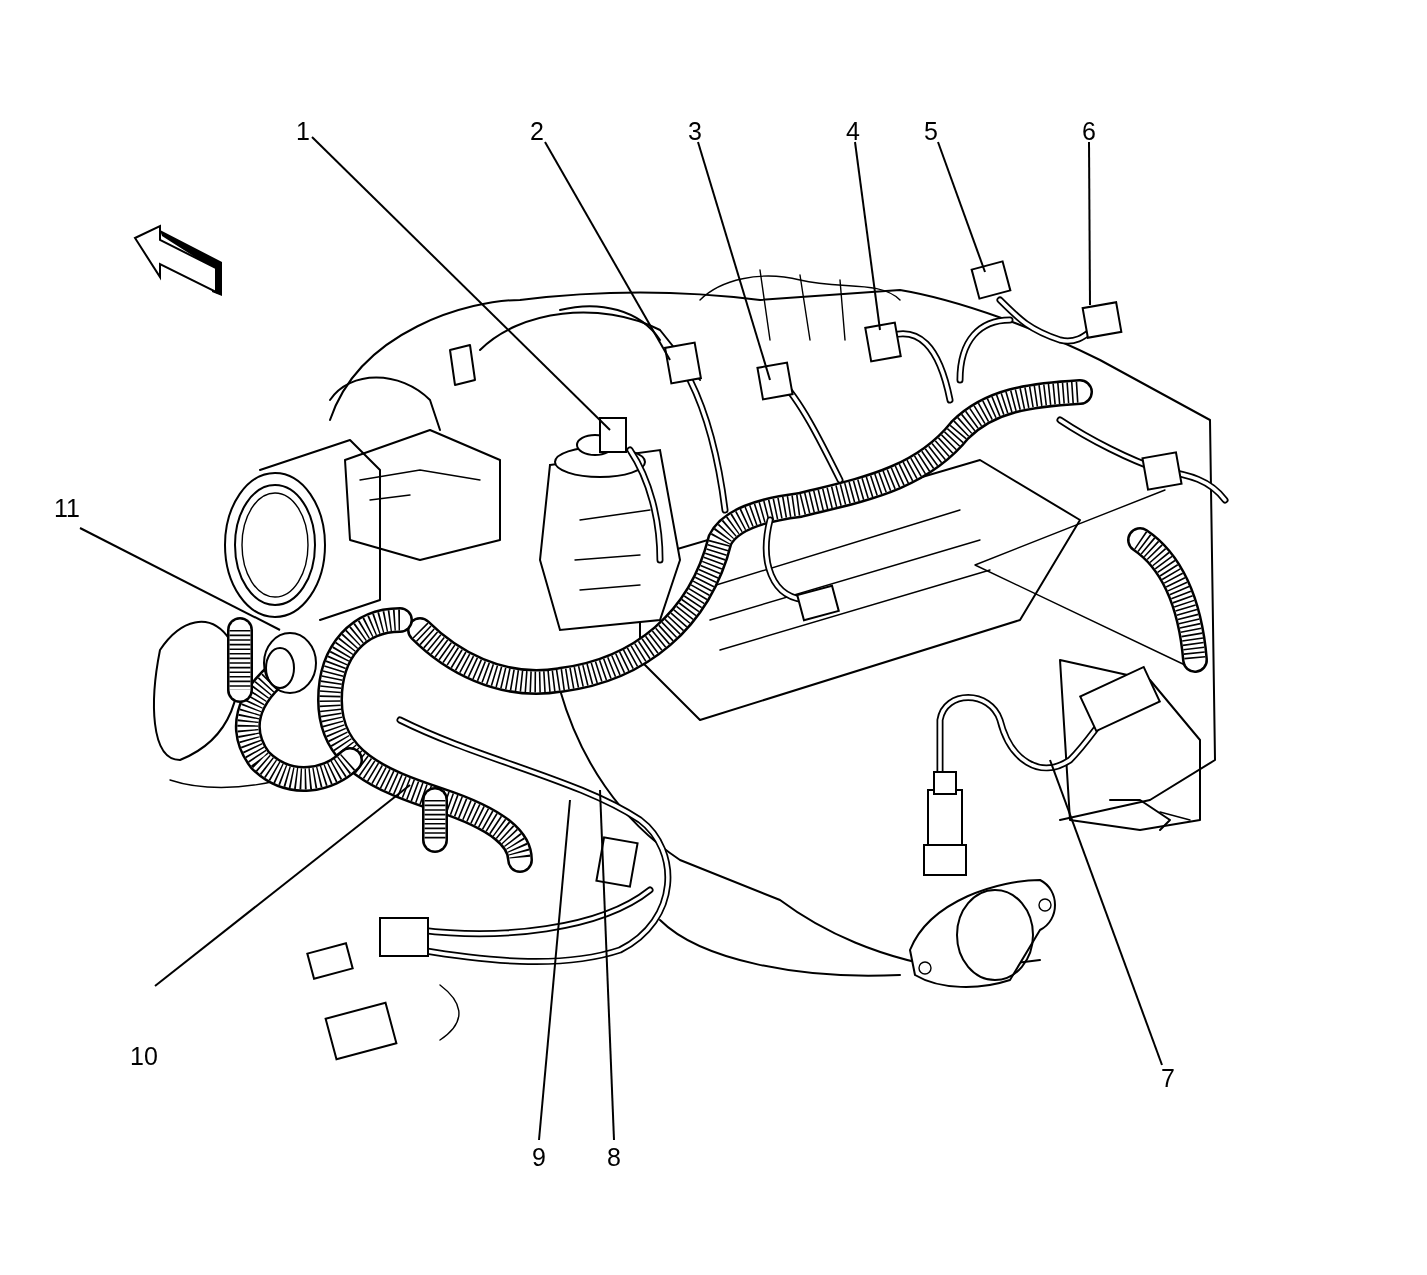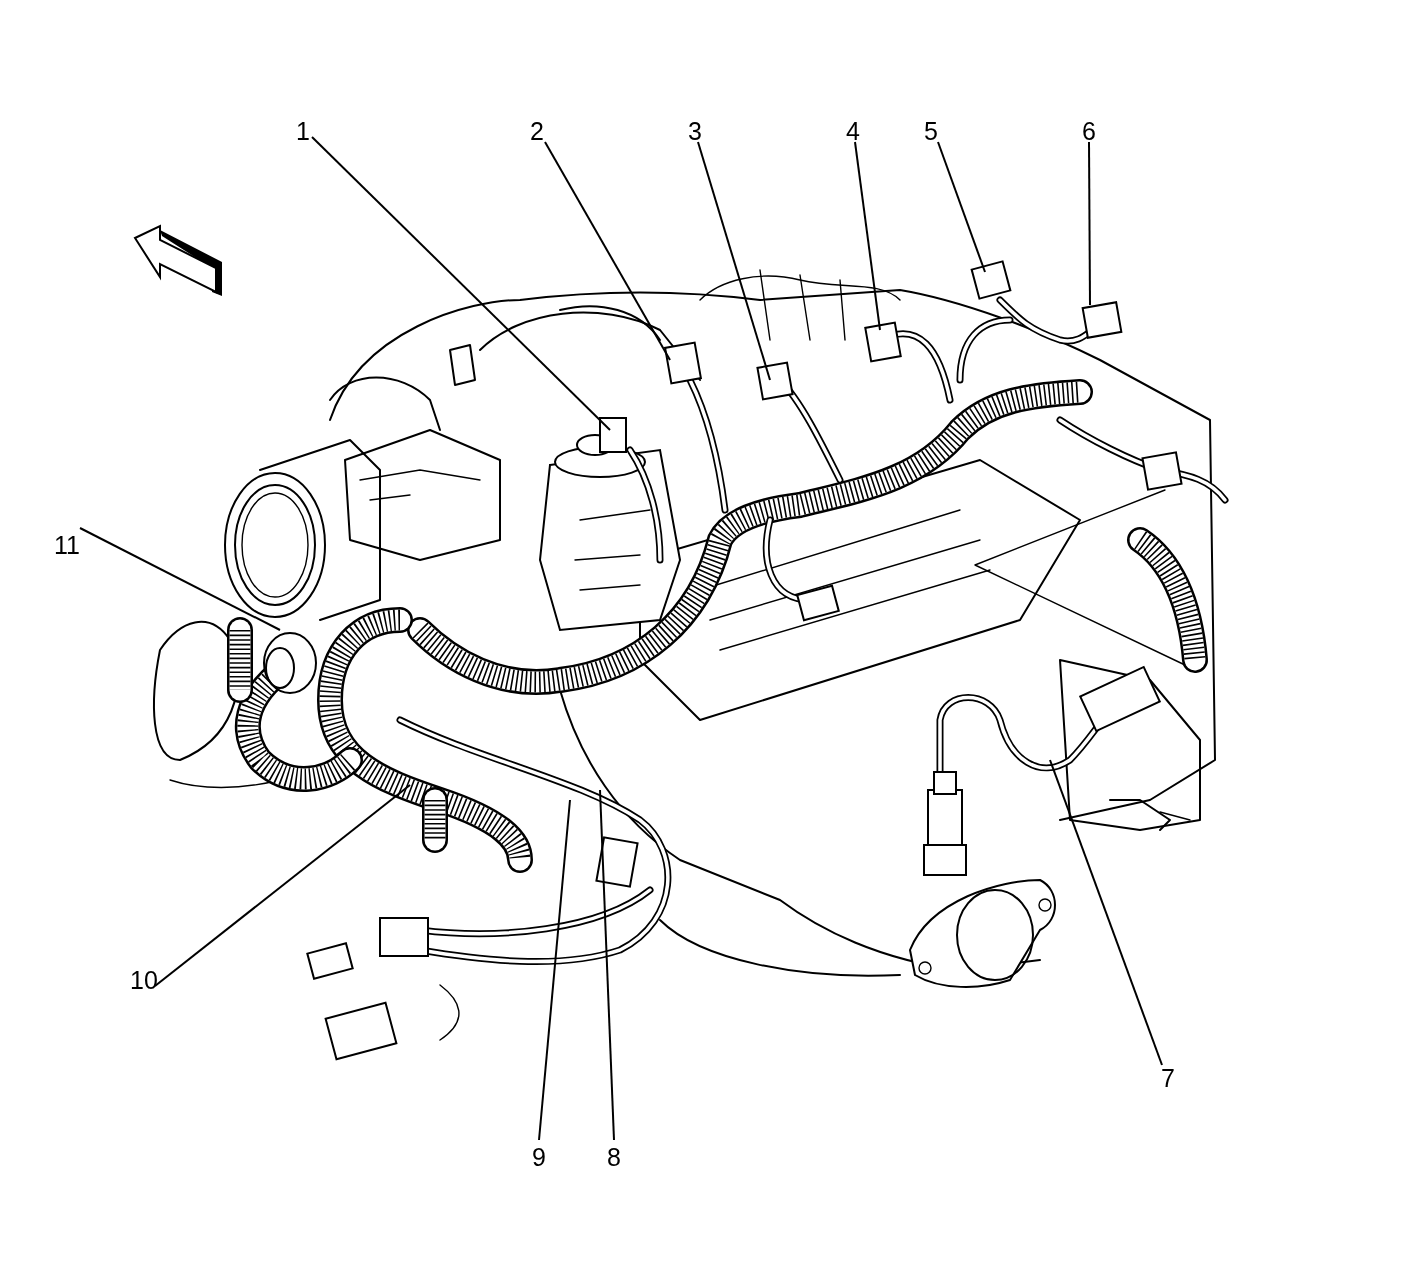--- a/index.html
+++ b/index.html
@@ -172,14 +172,14 @@
 
 <div class="callout" style="left:303px;top:131px;">1</div>
 <div class="callout" style="left:537px;top:131px;">2</div>
 <div class="callout" style="left:695px;top:131px;">3</div>
 <div class="callout" style="left:853px;top:131px;">4</div>
 <div class="callout" style="left:931px;top:131px;">5</div>
 <div class="callout" style="left:1089px;top:131px;">6</div>
 <div class="callout" style="left:1168px;top:1078px;">7</div>
 <div class="callout" style="left:614px;top:1157px;">8</div>
 <div class="callout" style="left:539px;top:1157px;">9</div>
-<div class="callout" style="left:144px;top:980px;">10</div>
-<div class="callout" style="left:67px;top:545px;">11</div>
+<div class="callout" style="left:144px;top:1056px;">10</div>
+<div class="callout" style="left:67px;top:508px;">11</div>
 
 </body></html>

